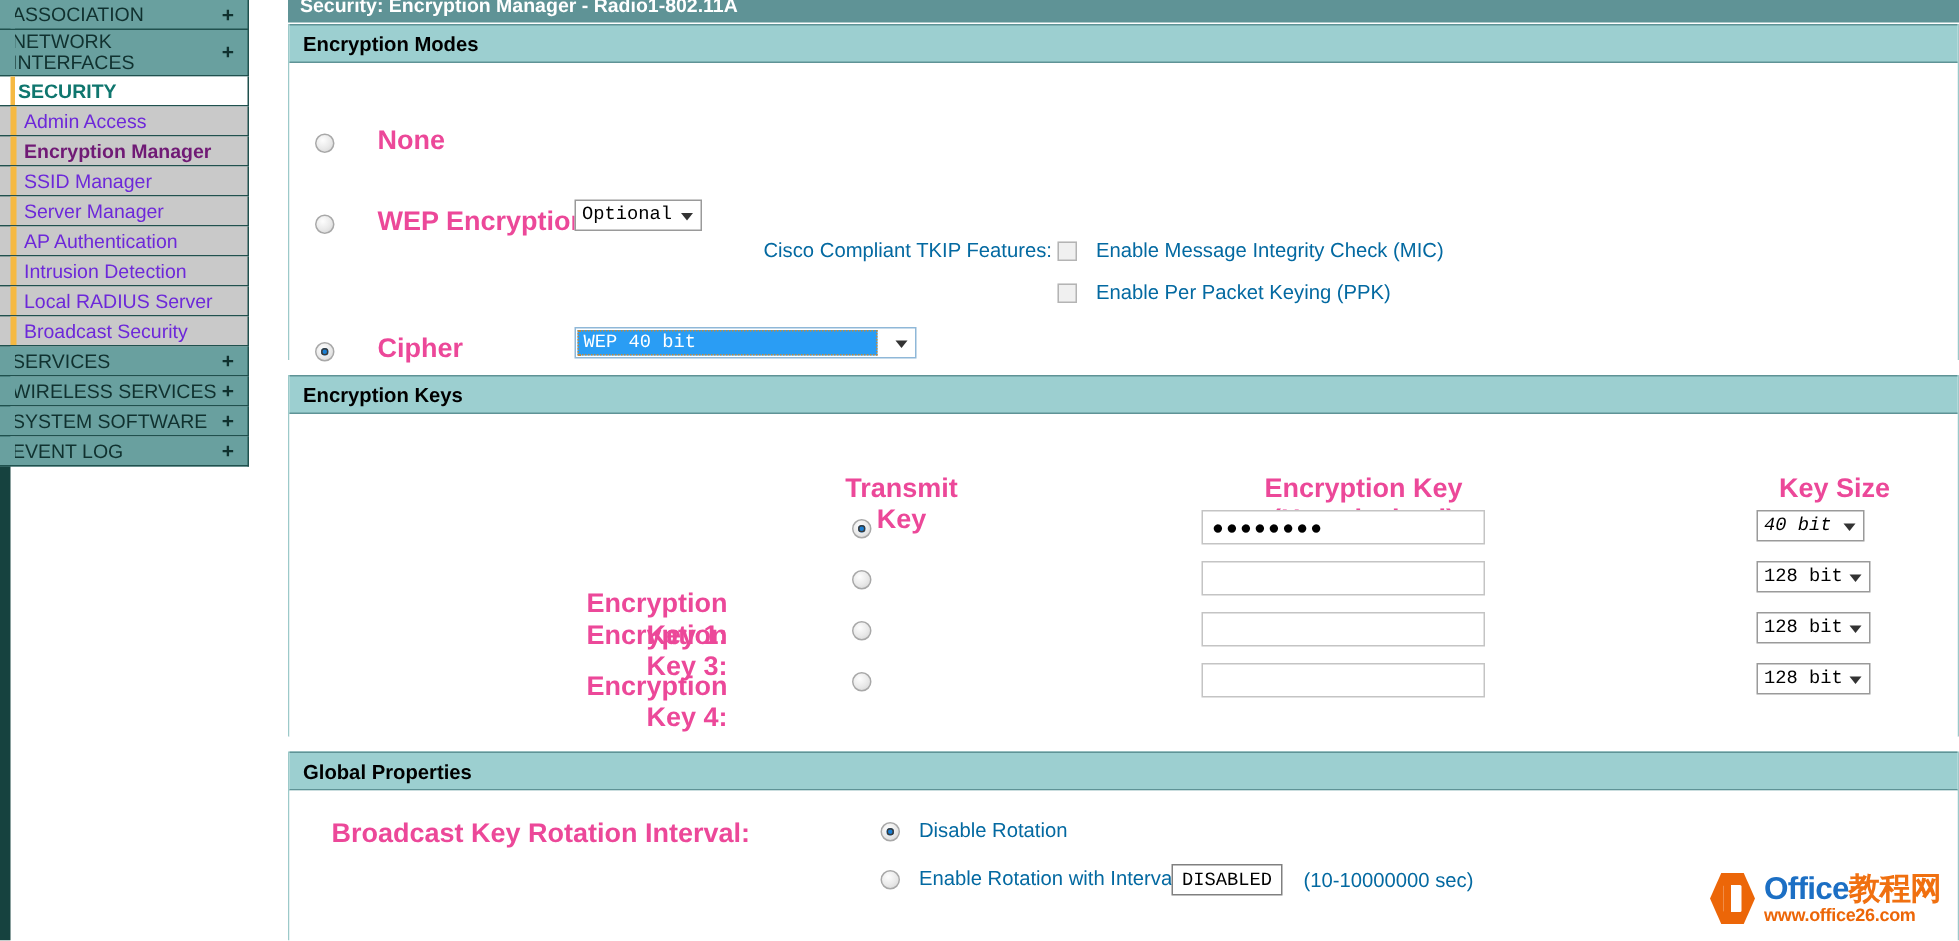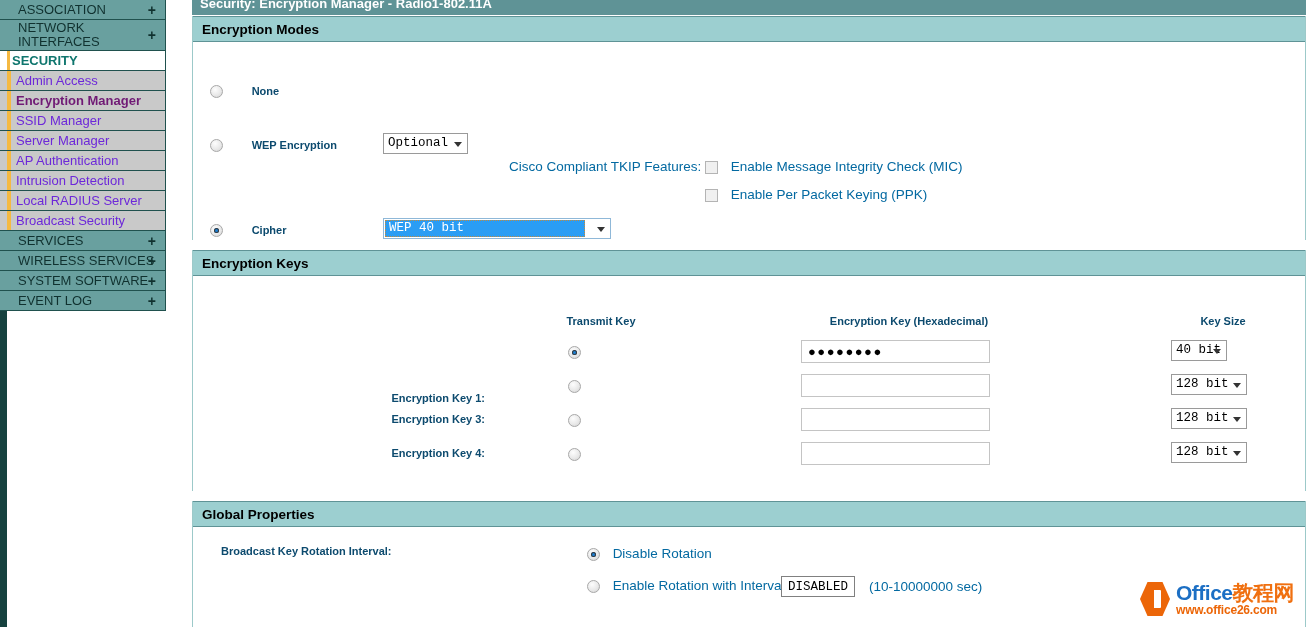--- a/index.html
+++ b/index.html
@@ -41,21 +41,21 @@
     width: 166px;
   }
   .nav-group {
     position: relative;
     box-sizing: border-box;
     background: #69a09f;
     border-bottom: 1px solid #20514e;
     border-right: 1px solid #20514e;
     color: #10312f;
     font-size: 13px;
-    padding: 2px 6px 2px 18px;
+    padding: 2px 6px 2px 8px;
     line-height: 15px;
     min-height: 18px;
   }
   .nav-group .plus {
     position: absolute;
     right: 9px;
     top: 50%;
     transform: translateY(-50%);
     font-size: 14px;
     font-weight: 700;
@@ -249,21 +249,21 @@
     letter-spacing: 1.5px;
   }
   .textinput.mono {
     font-family: "Liberation Mono", monospace;
     font-size: 12.5px;
     border: 1px solid #808080;
     letter-spacing: 0;
     height: 21px;
     line-height: 19px;
   }
-  .lbl-bold { font-weight: 700; font-size: 11px; color: #0c4a6e; padding-left: 14px; }
+  .lbl-bold { font-weight: 700; font-size: 18px; color: #ec4899; padding-left: 14px; }
   .lbl-plain { font-size: 13.5px; color: #0369a1; }
 
   
   .abs { position: absolute; }
 
   
   #watermark {
     position: absolute;
     left: 1140px;
     top: 580px;
@@ -444,21 +444,21 @@
 
       <div class="abs lbl-bold" style="left:339px;top:39px;width:110px;text-align:center;">Transmit Key</div>
       <div class="abs lbl-bold" style="left:606px;top:39px;width:192px;text-align:center;">Encryption Key (Hexadecimal)</div>
       <div class="abs lbl-bold" style="left:978px;top:39px;width:76px;text-align:center;">Key Size</div>
 
       <div class="abs lbl-bold" style="left:166px;top:69px;width:112px;text-align:right;margin-top:47px;">Encryption Key 1:</div>
       <div class="abs" style="left:375px;top:68px;"><span class="radio on"></span></div>
       <div class="abs">
         <input class="textinput" style="position: absolute; left: 608px; top: 64px; width: 189px;" value="●●●●●●●●">
       </div>
-      <div class="abs selectbox" style="left:978px;top:64px;width:56px;">
+      <div class="abs selectbox" style="left:978px;top:64px;width:72px;font-style:italic;">
         <span>40 bit</span>
         <span class="arw"></span>
       </div>
 
       <div class="abs" style="left:375px;top:102px;"><span class="radio"></span></div>
       <div class="abs">
         <input class="textinput" style="position: absolute; left: 608px; top: 98px; width: 189px;" value="">
       </div>
       <div class="abs selectbox" style="left:978px;top:98px;width:76px;">
         <span>128 bit</span>

